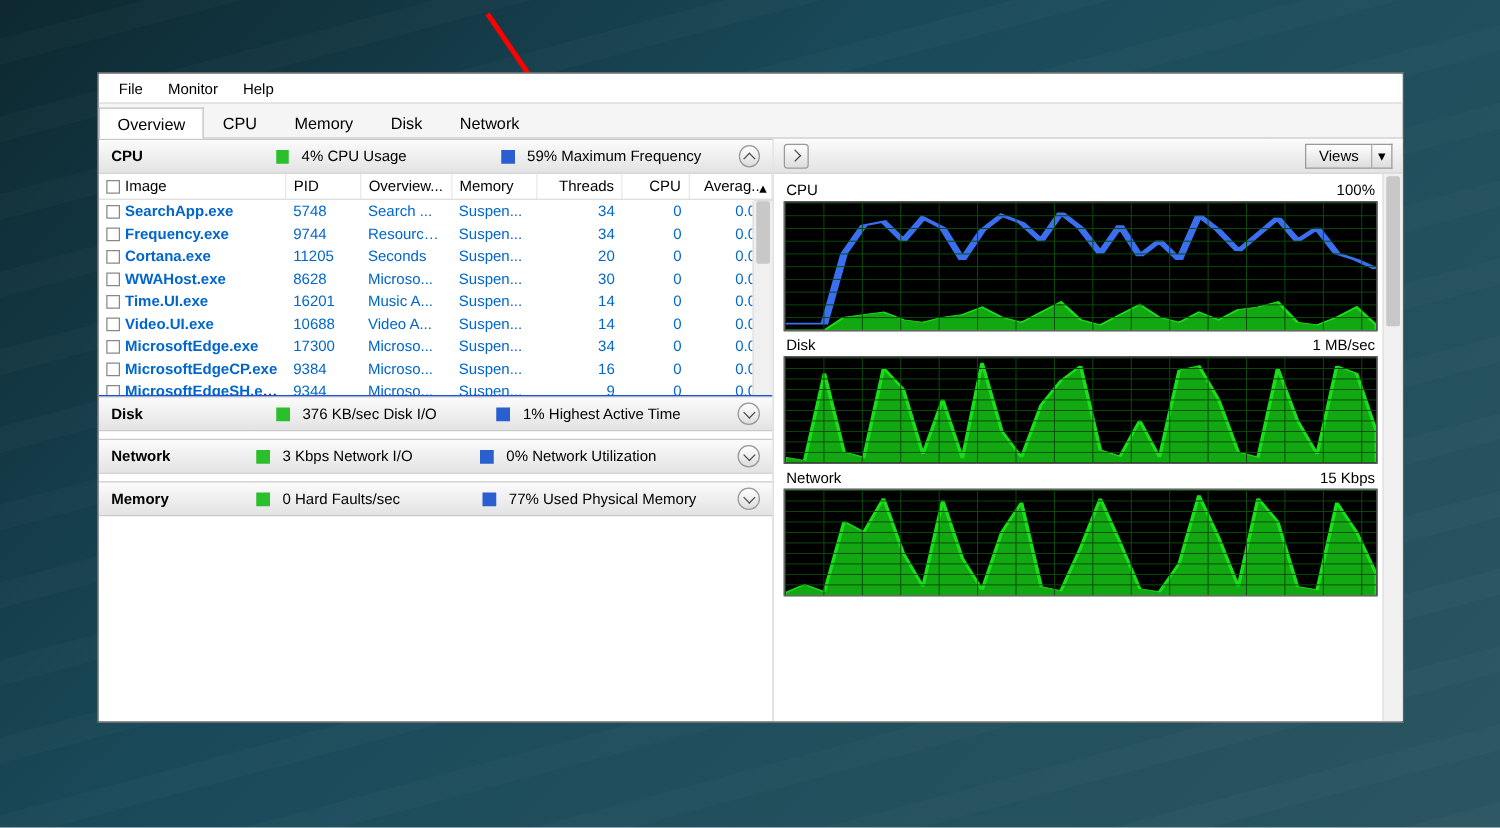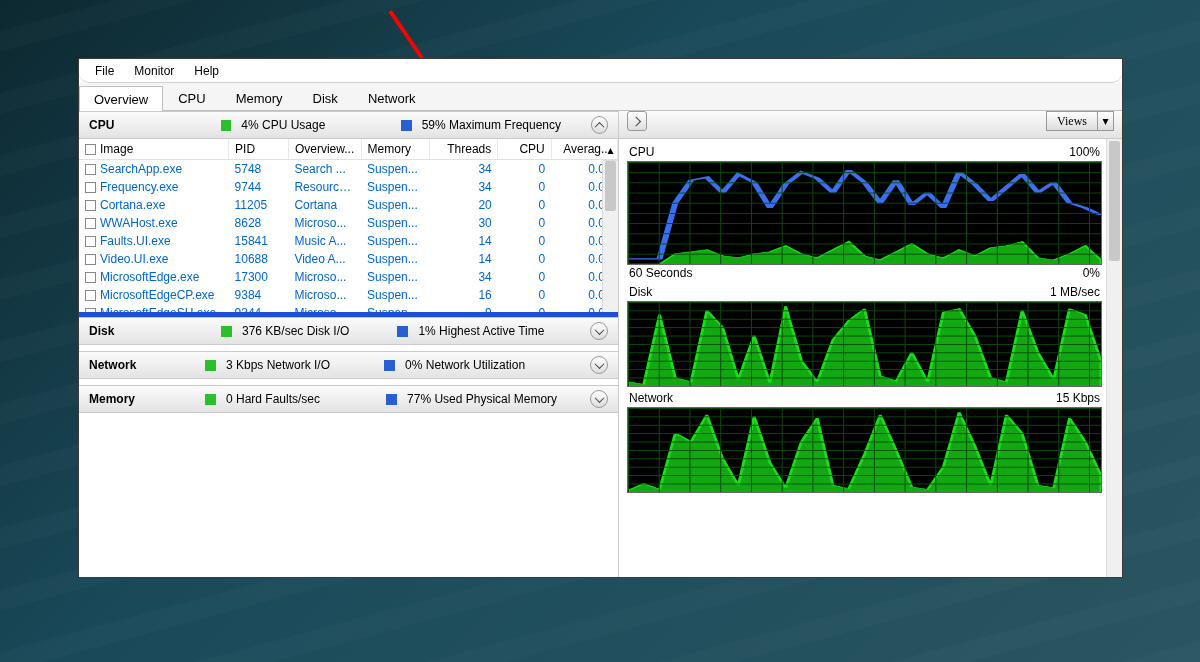--- a/index.html
+++ b/index.html
@@ -22,21 +22,21 @@
 .titlebar {
   height: 30px; background: #4a4a4a; color: #fff;
   display: flex; align-items: center; padding: 0 8px;
   font-size: 13px;
 }
 .titlebar .app-icon { width: 14px; height: 14px; margin-right: 8px;
   border-radius: 50%; background: #fff; position:relative; }
 .titlebar .app-icon::before{ content:""; position:absolute; left:45%; top:5%; width:2px; height:45%; background:#d00; transform-origin:bottom; transform:rotate(20deg);}
 .titlebar .spacer { flex: 1; }
 .titlebar .winbtn { width: 44px; height: 30px; display:flex; align-items:center; justify-content:center; color:#fff; }
-.menubar { height: 24px; background:#fff; display:flex; align-items:center; padding:0 6px; border-bottom:1px solid #d0d0d0;border-radius:10px;}
+.menubar { height: 24px; background:#fff; display:flex; align-items:center; padding:0 6px; border-bottom:1px solid #d0d0d0;}
 .menubar span{ padding:2px 10px; }
 .tabbar { height: 28px; background:#f5f5f5; display:flex; align-items:flex-end; border-bottom:1px solid #bfbfbf;}
 .tab{ padding:5px 14px 4px; border:1px solid transparent; border-bottom:none; font-size:13px;}
 .tab.active{ background:#fff; border-color:#bfbfbf; position:relative; top:1px;}
 .content{ flex:1; display:flex; background:#fff; overflow:hidden;}
 .left-pane{ width:540px; display:flex; flex-direction:column; border-right:1px solid #ccc; overflow:hidden;}
 .section-header{
   height:28px;
   background:linear-gradient(#fbfbfb,#e3e3e3);
   border:1px solid #c9c9c9; border-left:none; border-right:none;
@@ -45,37 +45,37 @@
 }
 .section-header .title{ font-weight:bold; min-width:70px;}
 .stat-sq{ width:11px; height:11px; display:inline-block; margin-right:4px;}
 .stat-txt{ flex:0 0 auto; padding-right:24px;}
 .expand-btn{ margin-left:auto; width:18px; height:18px; border:1px solid #999; border-radius:50%;
   background:linear-gradient(#fff,#ddd); display:flex; align-items:center; justify-content:center;}
 .chev{ width:7px;height:7px;border-right:1.5px solid #444;border-bottom:1.5px solid #444;}
 .chev.up{transform:rotate(-135deg) translate(-1px,-1px);}
 .chev.down{transform:rotate(45deg) translate(-1px,-1px);}
 .chev.right{transform:rotate(-45deg) translate(-1px,-1px);}
-.table-wrap{ height:178px; overflow:hidden; position:relative; border-bottom:5px solid #1d4ed8;}
+.table-wrap{ height:178px; overflow:hidden; position:relative; border-bottom:1px solid #1d4ed8;}
 .table{ width:100%; border-collapse:collapse; table-layout:fixed;}
 .table th{ text-align:left; font-weight:normal; background:#fff; border-bottom:1px solid #e0e0e0; border-right:1px solid #e8e8e8; padding:3px 6px; font-size:12px; white-space:nowrap; overflow:hidden; text-overflow:ellipsis;}
 .table td{ padding:2px 6px; font-size:12px; color:#0066cc; white-space:nowrap; overflow:hidden; text-overflow:ellipsis;}
 .table td.num{ text-align:right; }
-.table tr td:first-child{ color:#333; }
+.table tr td:first-child{ color:#333;font-weight:bold; }
 .chk{ width:11px; height:11px; border:1px solid #888; display:inline-block; vertical-align:middle; margin-right:4px; background:#fff;}
 .link{ color:#0066cc; }
 .scrollbar-v{ position:absolute; right:0; top:22px; bottom:0; width:16px; background:#f0f0f0; border-left:1px solid #ddd;}
 .scrollbar-v .thumb{ position:absolute; left:2px; right:2px; top:0; height:50px; background:#c8c8c8; border-radius:2px;}
 .scrollbar-v .arr{ position:absolute; left:0; right:0; height:16px; display:flex; align-items:center; justify-content:center;}
 .scrollbar-v .arr.top{top:-22px; height:22px; border-bottom:1px solid #ddd;}
 .right-pane{ flex:1; display:flex; flex-direction:column; background:#fff; position:relative;}
 .right-toolbar{
   height:28px; background:linear-gradient(#fbfbfb,#e3e3e3);
   border-bottom:1px solid #c9c9c9;
-  display:flex; align-items:flex-start; padding:0 8px;font-family:Liberation Serif, serif;
+  display:flex; align-items:center; padding:0 8px;
 }
 .rt-arrow{ width:20px;height:20px;border:1px solid #999;border-radius:3px;
  background:linear-gradient(#fff,#ddd); display:flex;align-items:center;justify-content:center;}
 .right-toolbar .spacer{flex:1;}
 .views-btn{ height:20px; padding:0 10px; border:1px solid #999; background:linear-gradient(#fff,#ddd); display:flex; align-items:center; gap:4px;}
 .views-drop{ width:16px; height:20px; border:1px solid #999; border-left:none; background:linear-gradient(#fff,#ddd); display:flex;align-items:center;justify-content:center;}
 .charts{ flex:1; overflow:hidden; padding:4px 20px 4px 8px; display:flex; flex-direction:column; gap:2px;}
 .chart-block{ display:flex; flex-direction:column; }
 .chart-header{ display:flex; justify-content:space-between; padding:2px 2px; font-size:12px;}
 .chart-canvas{ height:104px; background:#000; border:1px solid #666; position:relative; overflow:hidden;}
@@ -172,38 +172,38 @@
                 <td class="link">9744</td>
                 <td class="link">Resource...</td>
                 <td class="link">Suspen...</td>
                 <td class="num link">34</td>
                 <td class="num link">0</td>
                 <td class="num link">0.00</td>
               </tr>
               <tr>
                 <td><span class="chk"></span><span class="link">Cortana.exe</span></td>
                 <td class="link">11205</td>
-                <td class="link">Cortana</td>
+                <td class="link">Seconds</td>
                 <td class="link">Suspen...</td>
                 <td class="num link">20</td>
                 <td class="num link">0</td>
                 <td class="num link">0.00</td>
               </tr>
               <tr>
                 <td><span class="chk"></span><span class="link">WWAHost.exe</span></td>
                 <td class="link">8628</td>
                 <td class="link">Microso...</td>
                 <td class="link">Suspen...</td>
                 <td class="num link">30</td>
                 <td class="num link">0</td>
                 <td class="num link">0.00</td>
               </tr>
               <tr>
-                <td><span class="chk"></span><span class="link">Faults.UI.exe</span></td>
-                <td class="link">15841</td>
+                <td><span class="chk"></span><span class="link">Time.UI.exe</span></td>
+                <td class="link">16201</td>
                 <td class="link">Music A...</td>
                 <td class="link">Suspen...</td>
                 <td class="num link">14</td>
                 <td class="num link">0</td>
                 <td class="num link">0.00</td>
               </tr>
               <tr>
                 <td><span class="chk"></span><span class="link">Video.UI.exe</span></td>
                 <td class="link">10688</td>
                 <td class="link">Video A...</td>
@@ -306,24 +306,20 @@
               <span>100%</span>
             </div>
           <div class="chart-canvas">
             <div class="grid-h"></div>
               <div class="grid-v"></div>
             <svg id="cpu-svg" width="100%" height="100%" preserveAspectRatio="none" viewBox="0 0 100 100">
                 <path d="M 0.00 95.00 L 3.33 95.00 L 6.67 95.00 L 10.00 40.00 L 13.33 18.00 L 16.67 15.00 L 20.00 30.00 L 23.33 12.00 L 26.67 20.00 L 30.00 45.00 L 33.33 22.00 L 36.67 10.00 L 40.00 16.00 L 43.33 30.00 L 46.67 8.00 L 50.00 20.00 L 53.33 40.00 L 56.67 18.00 L 60.00 42.00 L 63.33 30.00 L 66.67 45.00 L 70.00 10.00 L 73.33 22.00 L 76.67 38.00 L 80.00 25.00 L 83.33 12.00 L 86.67 30.00 L 90.00 20.00 L 93.33 40.00 L 96.67 45.00 L 100.00 52.00" fill="none" stroke="#3a6ff0" stroke-width="1.3"></path>
                 <path d="M 0.00 100.00 L 3.33 100.00 L 6.67 100.00 L 10.00 90.00 L 13.33 88.00 L 16.67 86.00 L 20.00 92.00 L 23.33 94.00 L 26.67 90.00 L 30.00 88.00 L 33.33 82.00 L 36.67 90.00 L 40.00 94.00 L 43.33 86.00 L 46.67 78.00 L 50.00 92.00 L 53.33 96.00 L 56.67 88.00 L 60.00 80.00 L 63.33 90.00 L 66.67 94.00 L 70.00 86.00 L 73.33 92.00 L 76.67 84.00 L 80.00 82.00 L 83.33 78.00 L 86.67 94.00 L 90.00 96.00 L 93.33 90.00 L 96.67 82.00 L 100.00 96.00 L 100 100 L 0 100 Z" fill="#18e018" fill-opacity="0.75" stroke="#18e018" stroke-width="0.6"></path>
               </svg>
           </div>
-          <div class="chart-footer">
-              <span>60 Seconds</span>
-              <span>0%</span>
-            </div>
         </div>
 
         <div class="chart-block">
           <div class="chart-header">
               <span>Disk</span>
               <span>1 MB/sec</span>
             </div>
           <div class="chart-canvas short">
             <div class="grid-h"></div>
               <div class="grid-v"></div>

